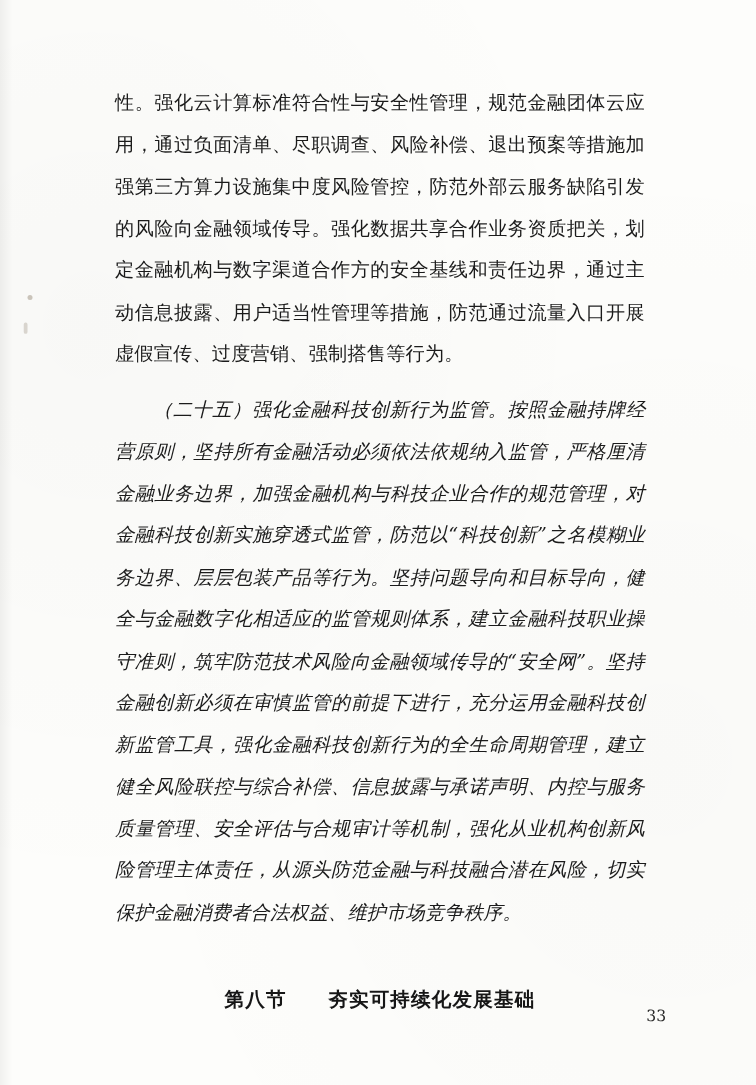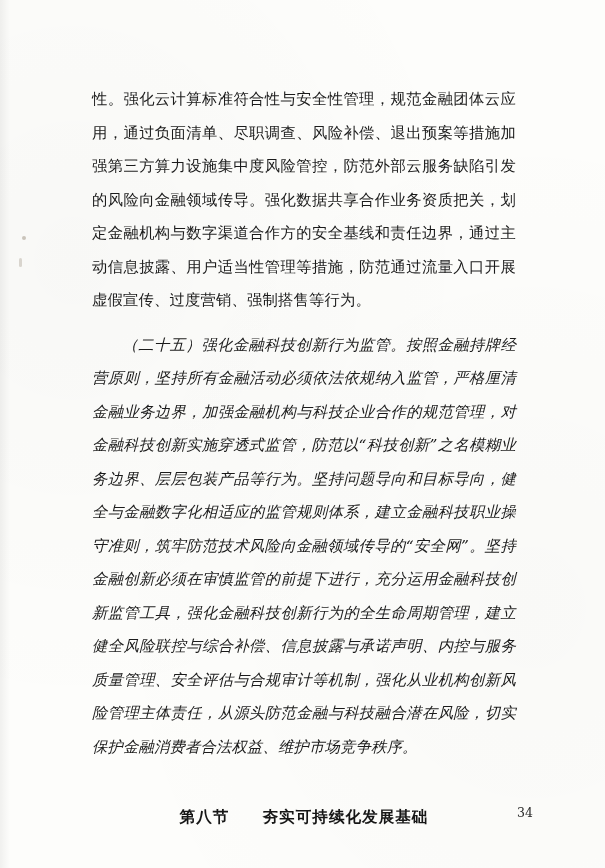--- a/index.html
+++ b/index.html
@@ -30,21 +30,20 @@
     background:
       radial-gradient(ellipse at 12% 30%, rgba(0,0,0,0.018), rgba(0,0,0,0) 55%),
       radial-gradient(ellipse at 88% 70%, rgba(0,0,0,0.015), rgba(0,0,0,0) 60%);
     pointer-events: none;
   }
   .content {
     position: absolute;
     left: 92px;
     top: 66px;
     width: 424px;
-    margin-top: 17px;
   }
   p.para {
     margin: 0 0 0 0;
     font-size: 15.3px;
     line-height: 33.5px;
     text-align: justify;
     text-justify: inter-ideograph;
     letter-spacing: 0.2px;
     color: #1b1b1b;
   }
@@ -124,14 +123,14 @@
     <div class="gap"></div>
 
     <p class="para indent">（二十五）强化金融科技创新行为监管。按照金融持牌经营原则，坚持所有金融活动必须依法依规纳入监管，严格厘清金融业务边界，加强金融机构与科技企业合作的规范管理，对金融科技创新实施穿透式监管，防范以“科技创新”之名模糊业务边界、层层包装产品等行为。坚持问题导向和目标导向，健全与金融数字化相适应的监管规则体系，建立金融科技职业操守准则，筑牢防范技术风险向金融领域传导的“安全网”。坚持金融创新必须在审慎监管的前提下进行，充分运用金融科技创新监管工具，强化金融科技创新行为的全生命周期管理，建立健全风险联控与综合补偿、信息披露与承诺声明、内控与服务质量管理、安全评估与合规审计等机制，强化从业机构创新风险管理主体责任，从源头防范金融与科技融合潜在风险，切实保护金融消费者合法权益、维护市场竞争秩序。</p>
 
     <div class="section-heading">
       <span class="heading-inner">第八节　　夯实可持续化发展基础</span>
     </div>
 
   </div>
 
-  <div class="page-number">34</div>
+  <div class="page-number">33</div>
 </div>
 
 </body></html>

